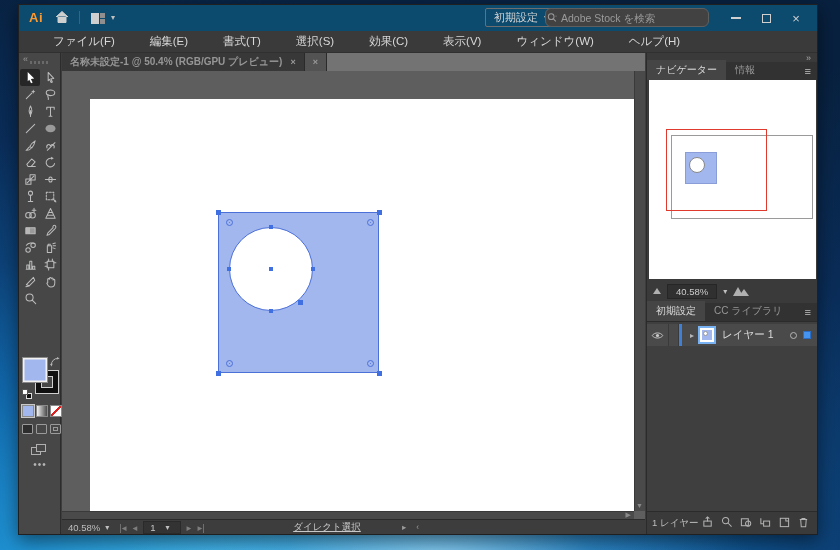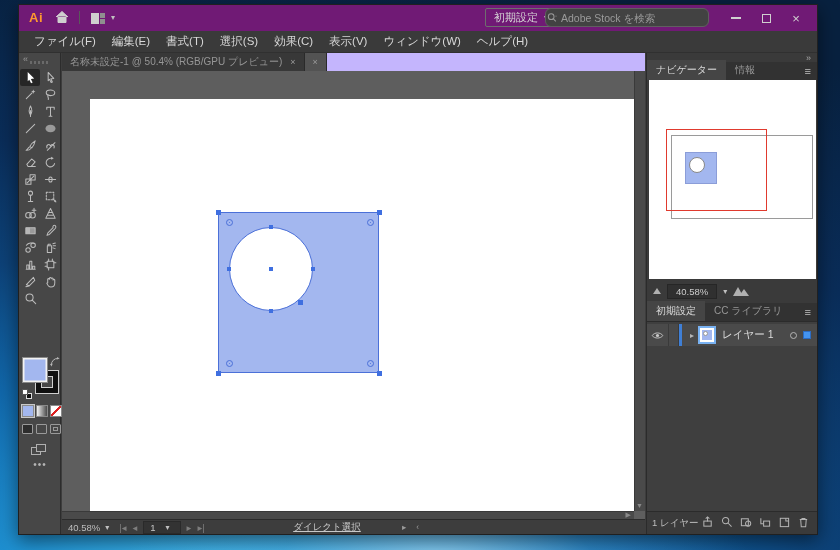--- a/index.html
+++ b/index.html
@@ -15,21 +15,21 @@
   }
 
   
   .window{
     position:absolute; left:18px; top:4px; width:800px; height:531px;
     background:#3d3d3d; border:1px solid #202020;
     box-shadow:0 6px 18px rgba(0,0,0,.5);
   }
 
   
-  .titlebar{ position:absolute; left:0; top:0; width:100%; height:26px; background:#701a75; }
+  .titlebar{ position:absolute; left:0; top:0; width:100%; height:26px; background:#0c4a6e; }
   .ai-logo{ position:absolute; left:10px; top:5px; color:#ff9a2e; font-weight:bold; font-size:13px; letter-spacing:.5px; }
   .home-icon{ position:absolute; left:36px; top:5px; width:14px; height:14px; }
   .tb-sep{ position:absolute; left:60px; top:6px; width:1px; height:13px; background:#5a5a5a; }
   .arrange-icon{ position:absolute; left:72px; top:8px; width:14px; height:11px; }
   .arrange-icon .a1{ position:absolute; left:0; top:0; width:8px; height:11px; background:#cfcfcf; }
   .arrange-icon .a2{ position:absolute; left:9px; top:0; width:5px; height:5px; background:#8f8f8f; }
   .arrange-icon .a3{ position:absolute; left:9px; top:6px; width:5px; height:5px; background:#8f8f8f; }
   .caret{ color:#c0c0c0; font-size:8px; }
   .arrange-caret{ position:absolute; left:92px; top:8px; }
   .workspace-btn{
@@ -52,21 +52,21 @@
   .min-glyph{ width:10px; height:2px; background:#d0d0d0; }
   .max-glyph{ width:9px; height:9px; border:1.5px solid #d0d0d0; }
   .close-glyph{ font-size:13px; line-height:1; }
 
   
   .menubar{
     position:absolute; left:0; top:26px; width:100%; height:22px; background:#3a3a3a;
     display:flex; align-items:center; padding-left:8px; gap:2px;
     border-bottom:1px solid #303030;
   }
-  .menu-item{ color:#d8d8d8; font-size:11.5px; padding:2px 7px; white-space:nowrap; }
+  .menu-item{ color:#d8d8d8; font-size:11.5px; padding:2px 7px; white-space:nowrap;margin-left:19px; }
 
   
   .toolpanel{
     position:absolute; left:0; top:48px; width:42px; bottom:0;
     background:#474747; border-right:1px solid #2c2c2c;
   }
   .tp-collapse{ position:absolute; left:4px; top:1px; color:#9a9a9a; font-size:9px; }
   .tp-grip{ position:absolute; left:11px; top:8px; width:20px; height:3px;
     background:repeating-linear-gradient(90deg,#6a6a6a 0 2px,transparent 2px 4px); }
   .tools{ position:absolute; left:1px; top:16px; width:40px; display:grid;
@@ -96,21 +96,21 @@
   .drawmode-row{ position:absolute; left:3px; top:371px; display:flex; gap:3px; }
   .dm{ width:11px; height:10px; border:1px solid #9a9a9a; border-radius:1px; position:relative; }
   .dm.active{ background:#2d2d2d; }
   .dm .inner{ position:absolute; left:2px; top:2px; right:2px; bottom:2px; border:1px solid #9a9a9a; }
   .screenmode{ position:absolute; left:12px; top:391px; width:16px; height:12px; }
   .screenmode .s1{ position:absolute; left:0; top:3px; width:10px; height:8px; border:1px solid #b0b0b0; }
   .screenmode .s2{ position:absolute; left:5px; top:0; width:10px; height:8px; border:1px solid #b0b0b0; background:#474747; }
   .tp-ellipsis{ position:absolute; left:0; top:406px; width:42px; text-align:center; color:#b5b5b5; font-size:10px; letter-spacing:1px; }
 
   
-  .tabbar{ position:absolute; left:43px; top:48px; right:172px; height:18px; background:#c4b5fd; display:flex; }
+  .tabbar{ position:absolute; left:43px; top:48px; right:172px; height:18px; background:#737373; display:flex;font-weight:bold; }
   .doc-tab{ height:18px; display:flex; align-items:center; padding:0 8px; gap:8px;
     font-size:10px; color:#969696; background:#383838; border-right:1px solid #2a2a2a; white-space:nowrap; overflow:hidden; }
   .doc-tab.active{ background:#535353; color:#d6d6d6; }
   .tab-close{ font-size:9px; color:#9a9a9a; }
 
   
   .canvas{ position:absolute; left:43px; top:66px; right:172px; bottom:15px; background:#5e5e5e; overflow:hidden; }
   .artboard{ position:absolute; left:28px; top:28px; width:544px; height:414px; background:#ffffff; }
 
   .art-square{ position:absolute; left:128px; top:113px; width:161px; height:161px;

